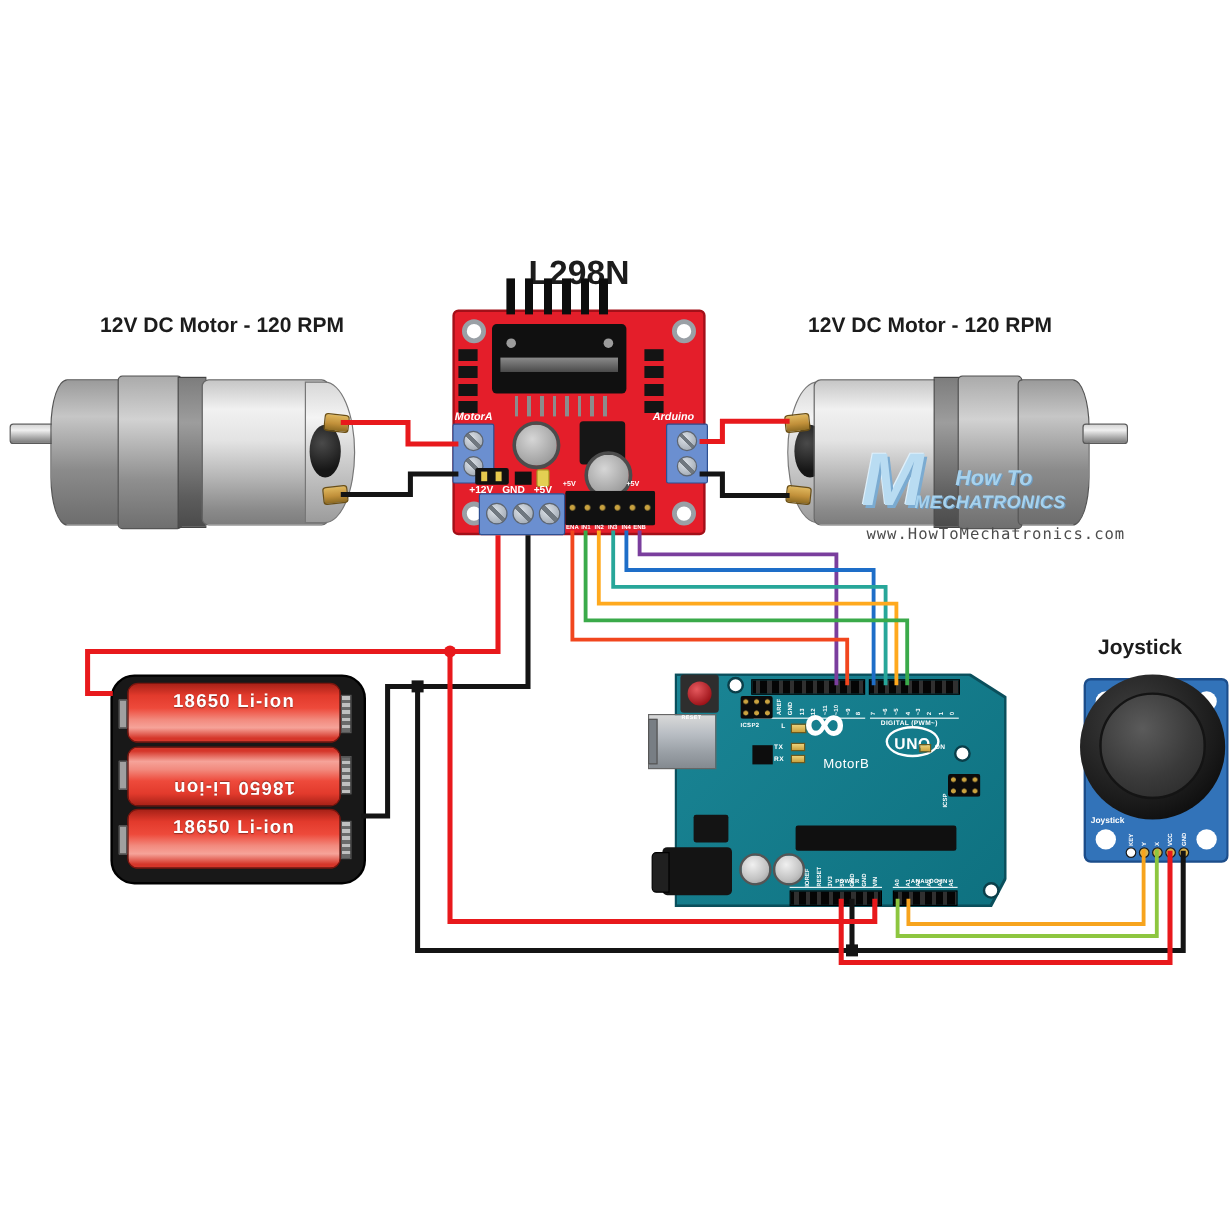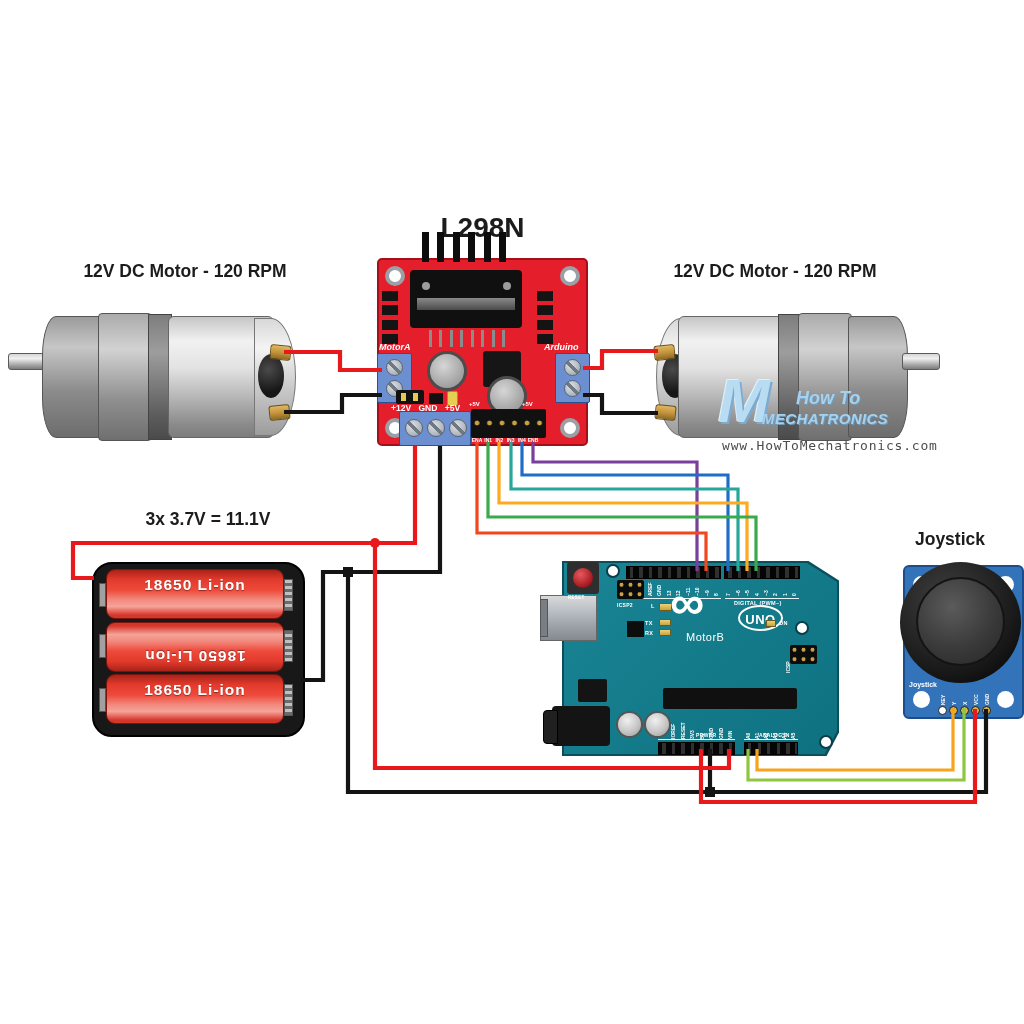--- a/index.html
+++ b/index.html
@@ -141,21 +141,20 @@
   #wm-url{position:absolute;left:4px;top:54px;font-family:"DejaVu Sans Mono",monospace;font-size:13px;color:#4d4d4d;letter-spacing:.8px;}
 </style>
 </head>
 <body>
 
 <div id="canvas">
 
   <div class="title" id="t-l298n">L298N</div>
   <div class="title" id="t-motor-left">12V DC Motor - 120 RPM</div>
   <div class="title" id="t-motor-right">12V DC Motor - 120 RPM</div>
-  <div class="title" id="t-battery">3x 3.7V = 11.1V</div>
   <div class="title" id="t-joystick">Joystick</div>
 
   <div class="motor" id="motor-left">
     <div class="m-shaft" style="left:0px;"></div>
     <div class="m-sec1" style="left:34px;border-radius:14px 4px 4px 14px / 40px 4px 4px 40px;"></div>
     <div class="m-sec2" style="left:90px;"></div>
     <div class="m-ring" style="left:140px;"></div>
     <div class="m-body" style="left:160px;"></div>
     <div class="m-rear r-end" style="left:246px;"></div>
     <div class="m-hub" style="left:250px;top:44px;"></div>

